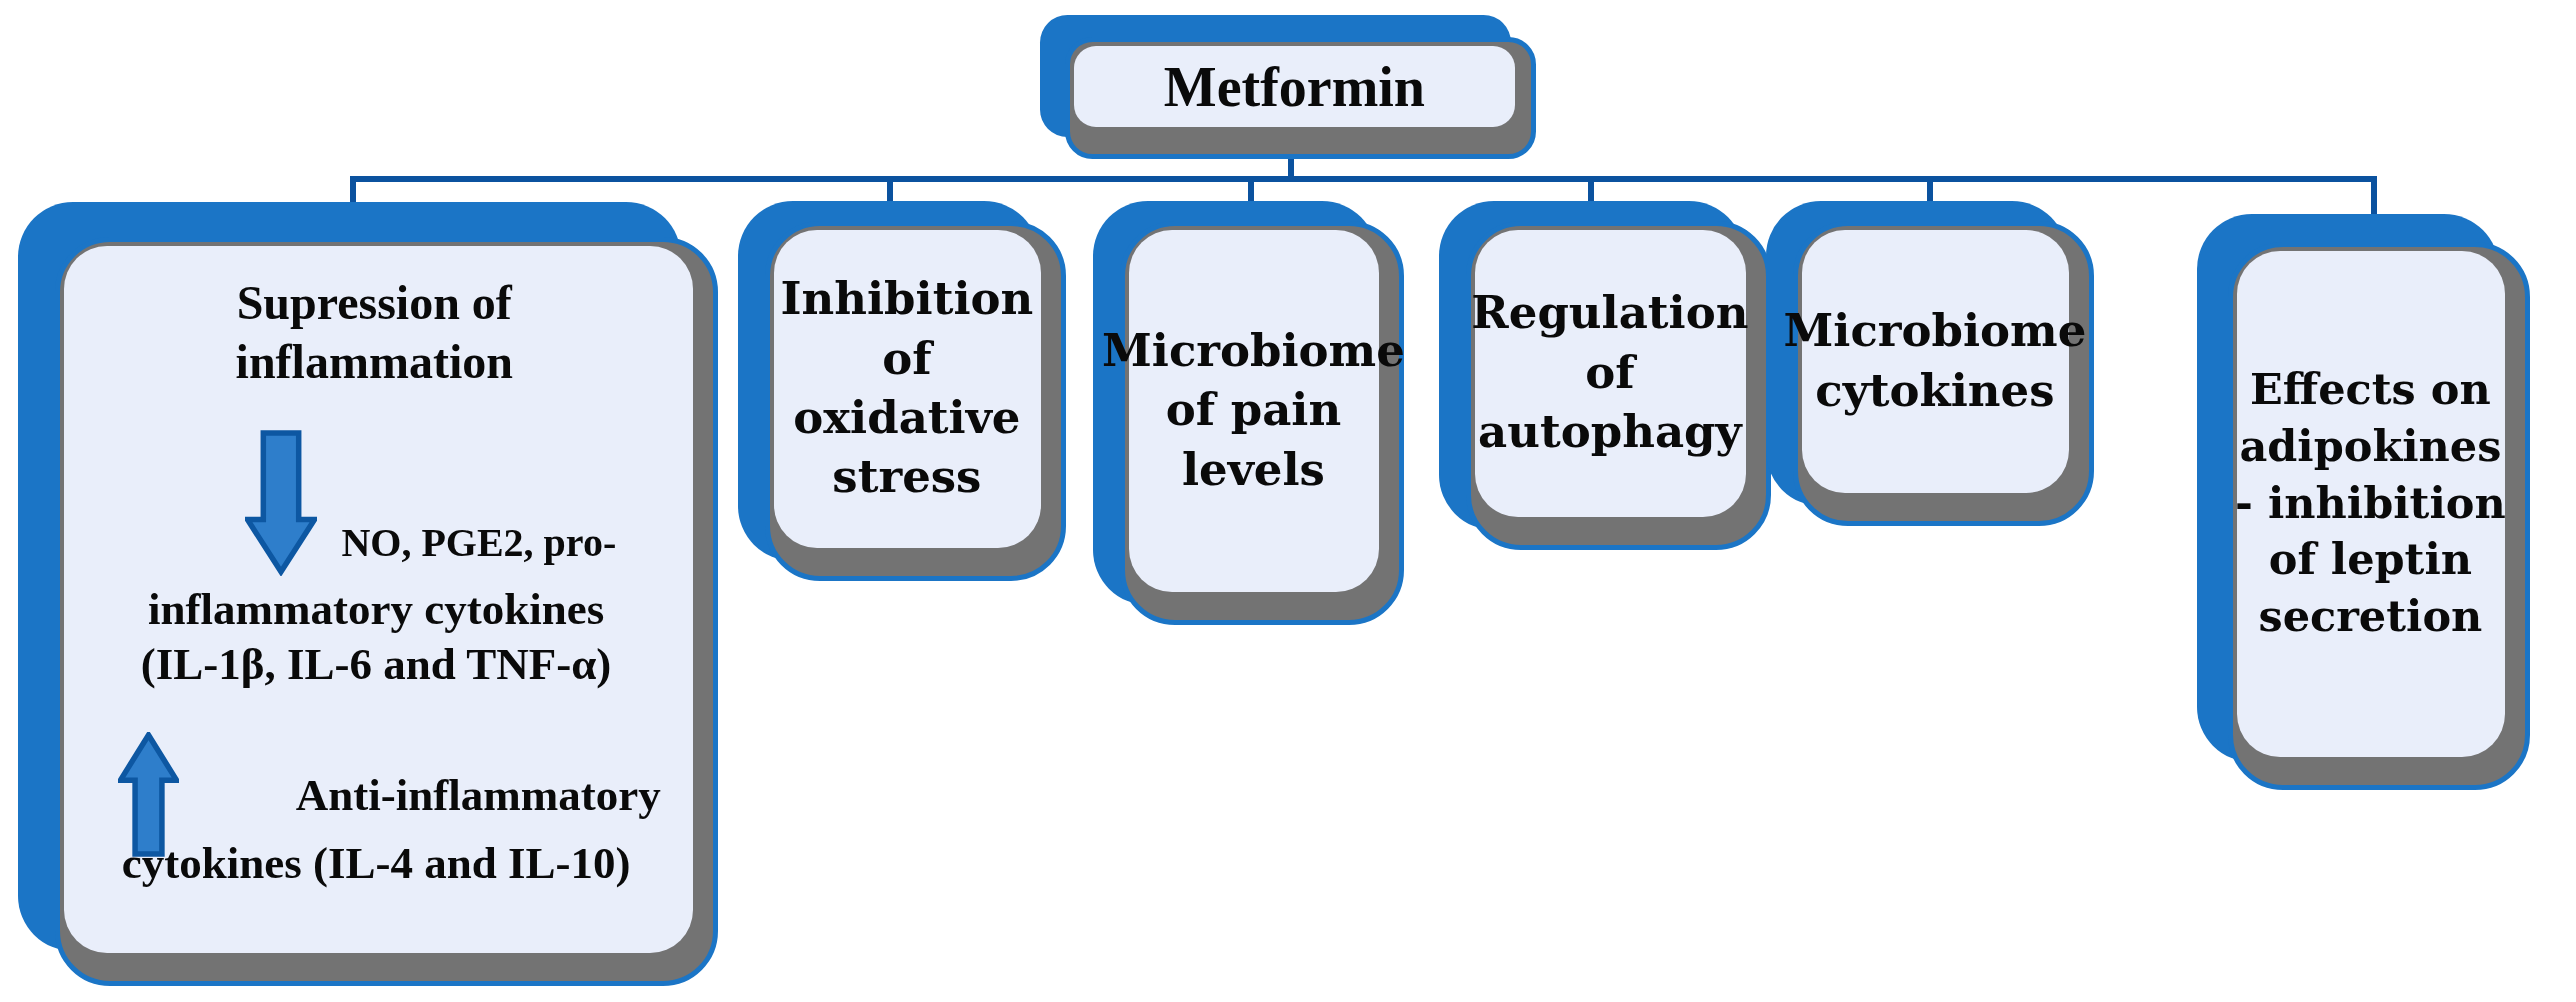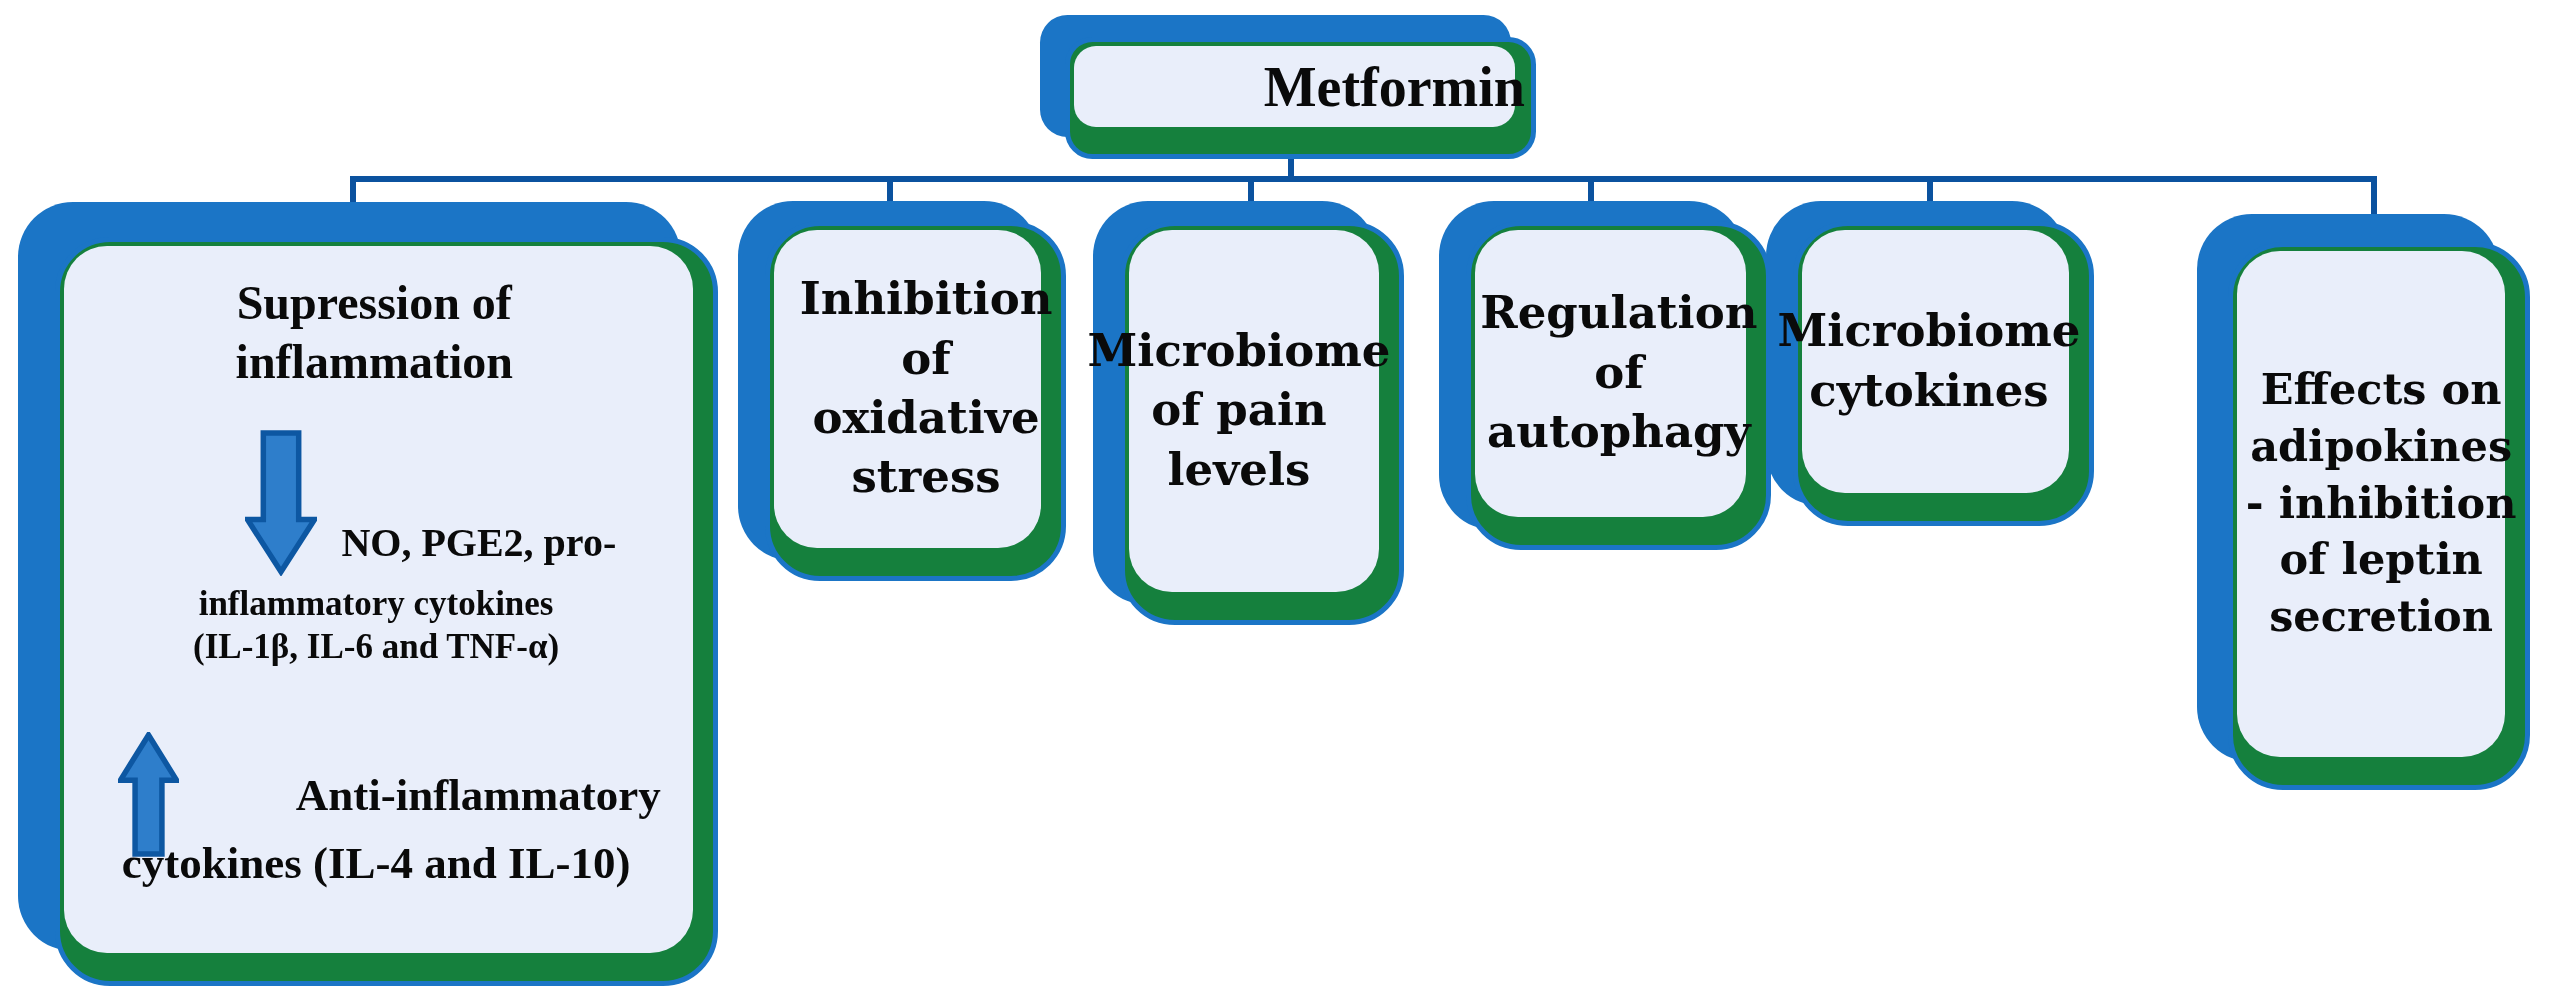--- a/index.html
+++ b/index.html
@@ -13,23 +13,23 @@
   }
   html,body{margin:0;padding:0;background:#fff;}
   .canvas{
     position:relative;width:2576px;height:1002px;
     background:var(--canvas-bg);overflow:hidden;
     font-family:"Liberation Serif",serif;color:var(--text);
   }
   .line{position:absolute;background:var(--line);}
   .shadow{position:absolute;background:var(--accent);border-radius:55px;}
   .card{
-    position:absolute;box-sizing:border-box;background:#15803d;
+    position:absolute;box-sizing:border-box;background:#737373;
     border:5.5px solid var(--accent);border-radius:55px;
-    display:flex;align-items:center;justify-content:flex-end;
+    display:flex;align-items:center;justify-content:center;
   }
   .fill{
     position:absolute;left:3.7px;top:3.7px;right:19.6px;bottom:28px;
     background:var(--box-fill);border-radius:43px;
   }
   .label{
     position:relative;text-align:center;white-space:pre-line;
     font-weight:bold;transform:translate(-8.6px,-13.5px);
     font-family:"DejaVu Serif",serif;line-height:1.32;
   }
@@ -50,21 +50,21 @@
   .b5s{left:1766px;top:201px;width:301px;height:305px;}
   .b5c{left:1793px;top:221px;width:301px;height:305px;}
   .b6s{left:2197px;top:214px;width:302px;height:548px;}
   .b6c{left:2228px;top:242px;width:302px;height:548px;}
   .b2c .label,.b3c .label,.b4c .label,.b5c .label{font-size:45px;}
   .b6c .label{font-size:43px;}
   
   .b1c .abs{position:absolute;white-space:pre-line;font-weight:bold;text-align:center;}
   .b1-title{left:0;right:24.5px;top:32px;font-size:48px;line-height:1.22;}
   .b1-downline1{left:203px;right:18.4px;top:277px;font-size:40px;}
-  .b1-downrest{left:3.7px;right:24.5px;top:340px;font-size:35px;line-height:1.23;}
+  .b1-downrest{left:3.7px;right:24.5px;top:340px;font-size:45px;line-height:1.23;}
   .b1-upline1{left:202px;right:18.4px;top:527px;font-size:45px;}
   .b1-upline2{left:3.7px;right:24.5px;top:595px;font-size:45px;}
   .arrow{position:absolute;}
   .arrow svg{display:block;width:100%;height:100%;}
   .arrow-down{left:185px;top:188px;width:72px;height:146px;}
   .arrow-up{left:58px;top:490px;width:61px;height:125px;}
 </style>
 </head>
 <body>
 

